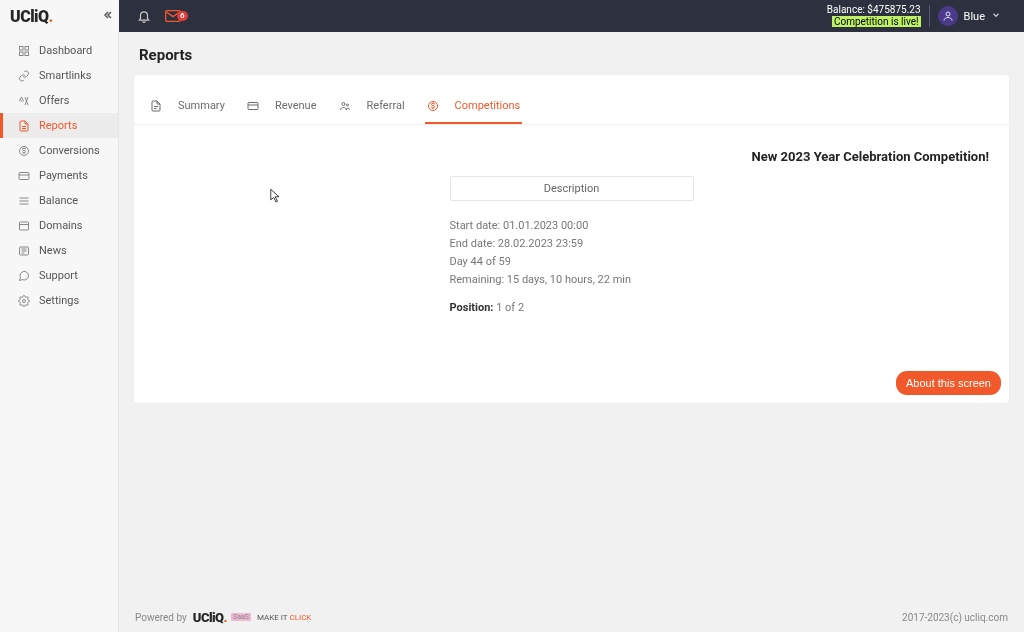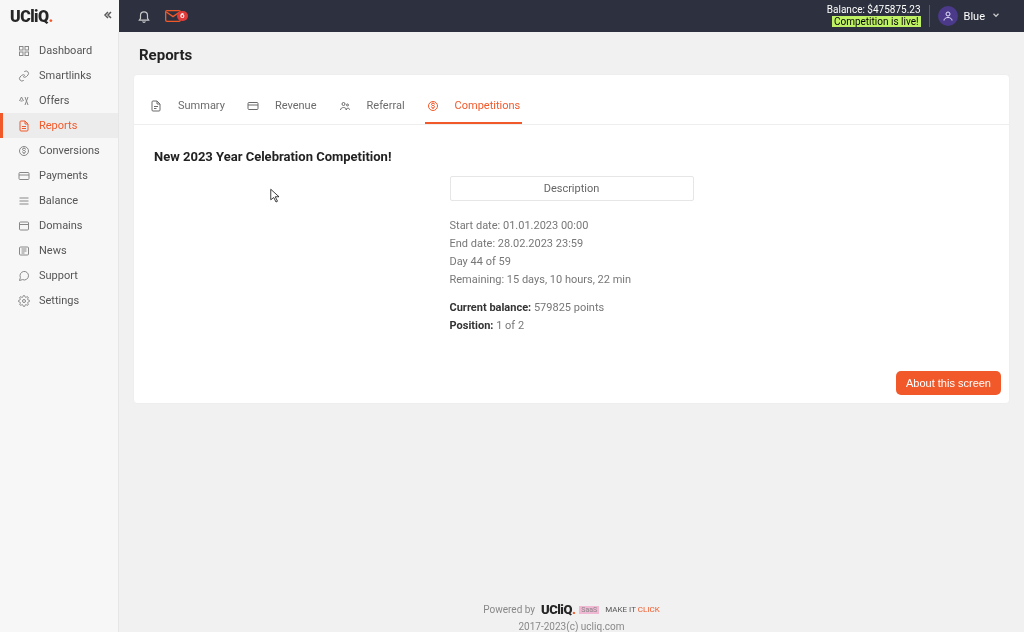--- a/index.html
+++ b/index.html
@@ -166,21 +166,21 @@
   .tab.active {
     color: #f1592a;
     border-bottom: 2px solid #f1592a;
   }
   .tab .tab-icon { display:flex; }
   .tab.active .tab-icon { color:#f1592a; }
   .content {
     padding: 24px 20px 10px 20px;
   }
   .comp-title {
-    text-align: left;
+    text-align: right;
     font-size: 13px;
     font-weight: 700;
     color: #222;
     margin-bottom: 12px;
   }
   .desc-row {
     width: 244px;
     margin: 0 auto 16px auto;
     border: 1px solid #e6e6e6;
     border-radius: 2px;
@@ -199,38 +199,37 @@
   .info-block p { margin-bottom: 0; }
   .info-block .sep { height: 10px; }
   .info-block b { color: #333; font-weight: 700; }
   .about-btn {
     position: absolute;
     right: 8px;
     bottom: 8px;
     background: #f1592a;
     color: #fff;
     border: none;
-    border-radius: 5px;
+    border-radius: 11px;
     font-size: 11px;
     padding: 6px 10px;
     cursor: pointer;
   }
   
   .footer {
     position: absolute;
     left: 119px; right: 0; bottom: 0;
     height: 30px;
     background: #f1f1f1;
     display: flex;
     align-items: center;
     justify-content: space-between;
     padding: 0 16px;
     font-size: 10px;
     color: #888;
-    flex-direction: column;
   }
   .footer .powered { display:flex; align-items:center; gap:6px; }
   .footer .flogo {
     font-weight: 900;
     font-size: 13px;
     color: #262626;
     letter-spacing: -0.5px;
   }
   .footer .tag {
     background: #f1b8d4;
@@ -447,21 +446,20 @@
 
     <div class="content">
       <div class="comp-title">New 2023 Year Celebration Competition!</div>
       <div class="desc-row">Description</div>
       <div class="info-block">
         <p><span>Start date: </span><span>01.01.2023 00:00</span></p>
         <p><span>End date: </span><span>28.02.2023 23:59</span></p>
         <p>Day 44 of 59</p>
         <p><span>Remaining: </span><span>15 days, 10 hours, 22 min</span></p>
         <div class="sep"></div>
-        <p><b>Current balance: </b><span>579825 points</span></p>
         <p><b>Position: </b><span>1 of 2</span></p>
       </div>
     </div>
 
     <button class="about-btn">About this screen</button>
   </div>
 </div>
 
 <div class="footer">
   <div class="powered">

